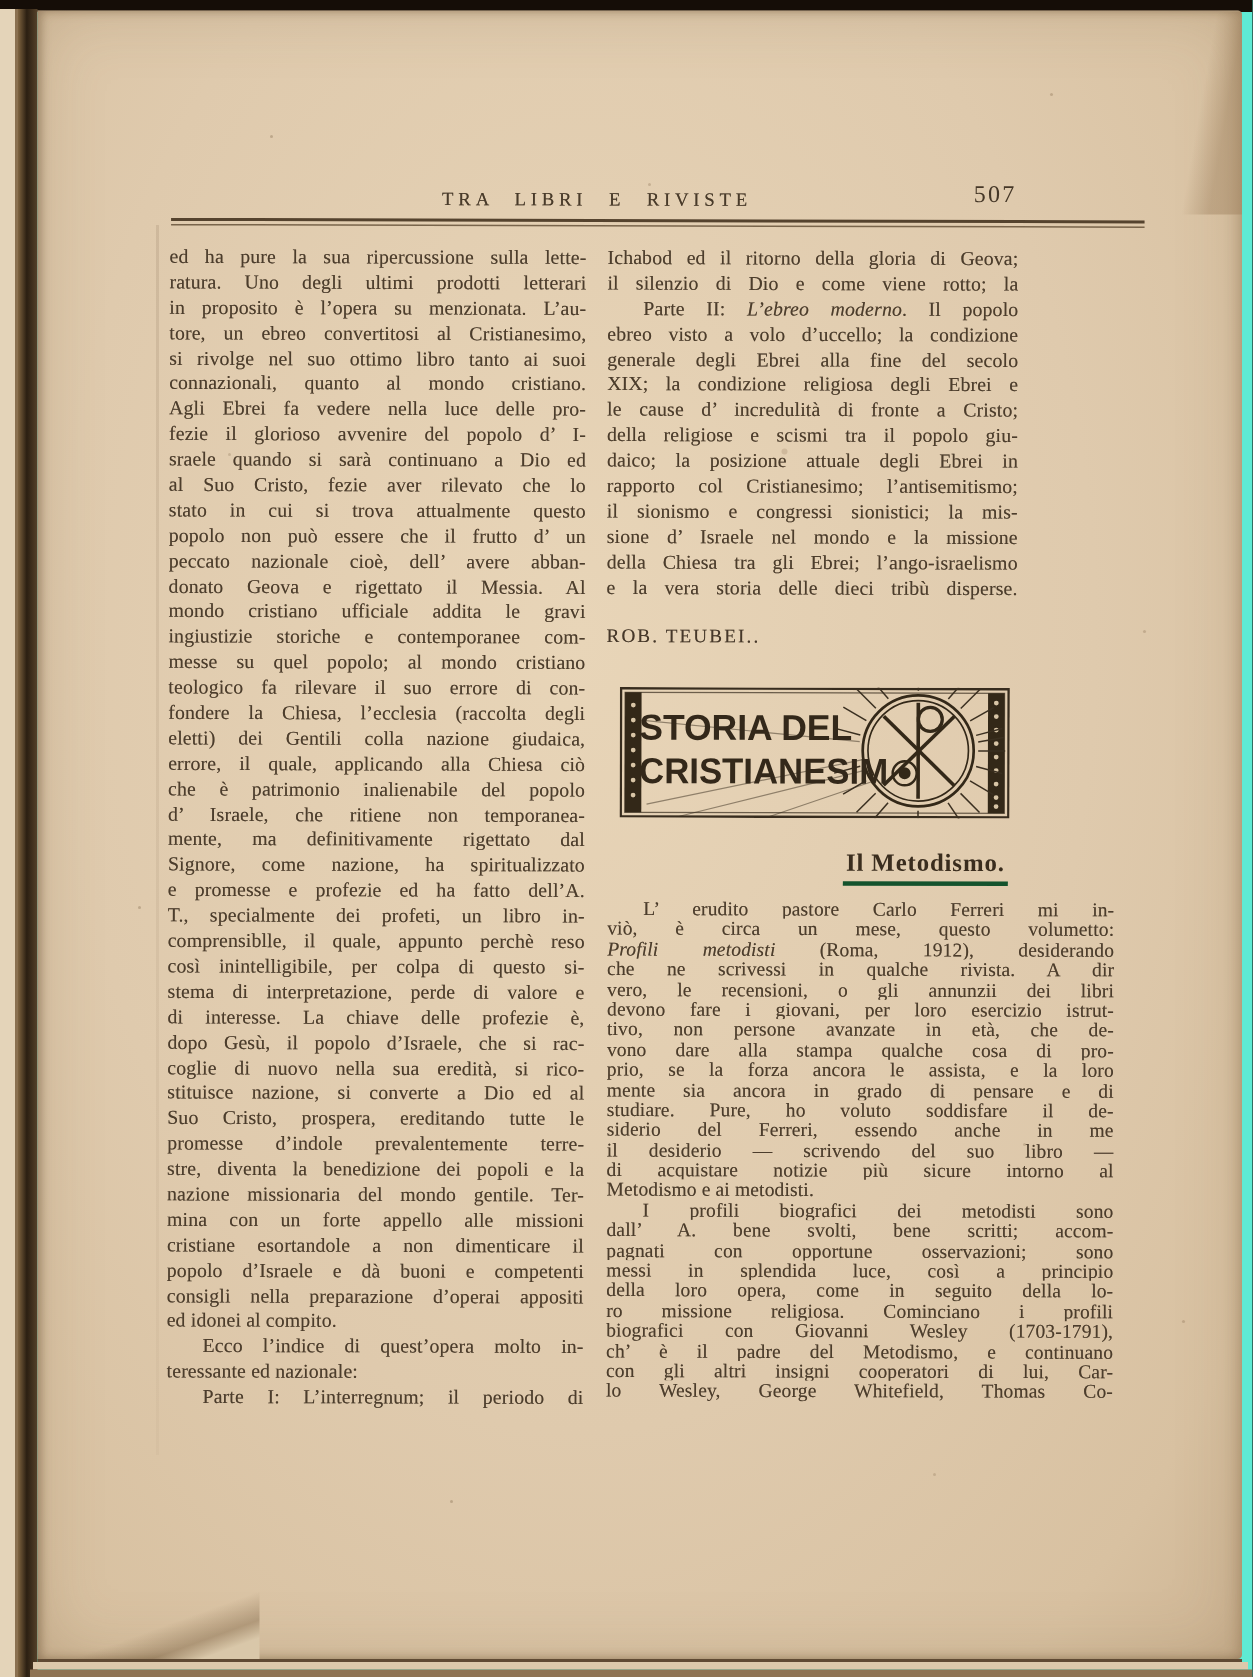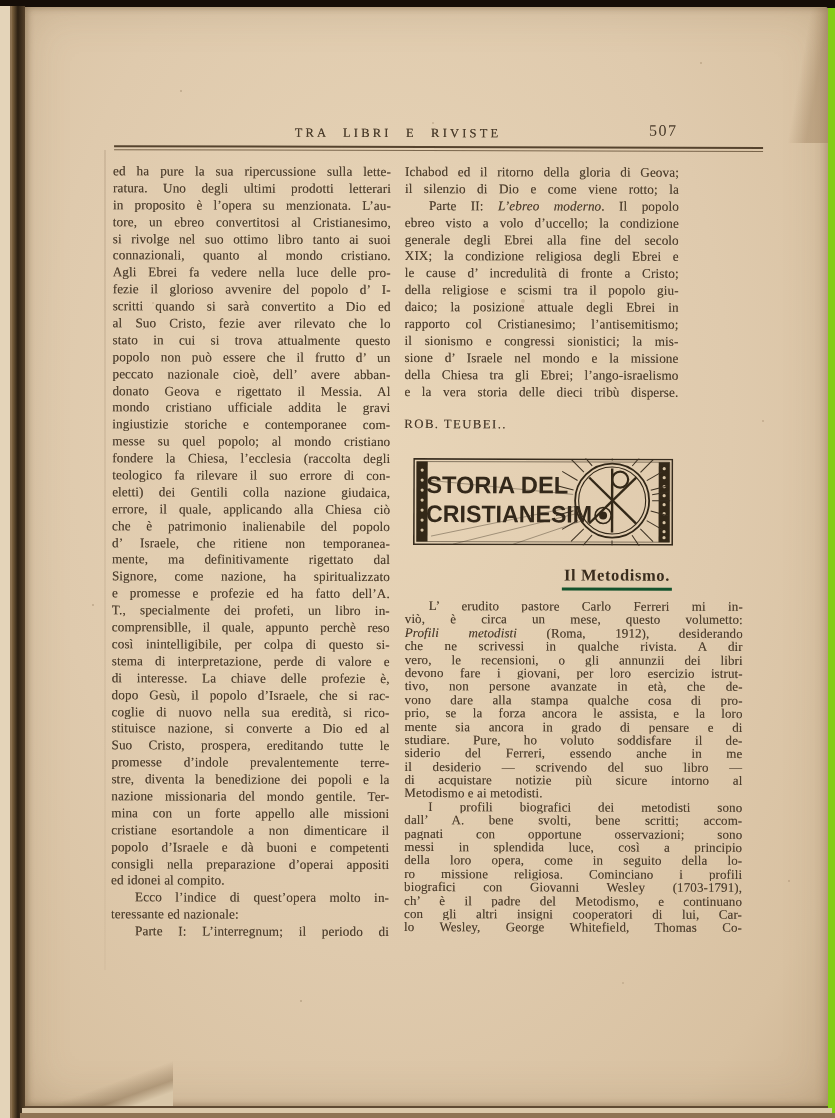--- a/index.html
+++ b/index.html
@@ -1,16 +1,16 @@
 <!DOCTYPE html>
 <html><head>
 <meta charset="utf-8">
 <style>
   html,body{margin:0;padding:0;background:#150e08;}
-  .scan{position:relative;width:835px;height:1118px;overflow:hidden;background:#84cc16;
+  .scan{position:relative;width:835px;height:1118px;overflow:hidden;background:#5eead4;
         font-family:"Liberation Serif","DejaVu Serif",serif;}
   
   .top-strip{position:absolute;left:0;top:0;width:835px;height:8px;background:#150d07;}
   .left-sliver{position:absolute;left:0;top:6px;width:10px;height:1112px;background:#e4d4b9;
                border-right:2px solid #8a7050;}
   .gutter{position:absolute;left:12px;top:6px;width:13px;height:1112px;
           background:linear-gradient(90deg,#7e633f 0%,#2b1f12 45%,#55412a 100%);}
   
   .page{position:absolute;left:25px;top:7px;width:803px;height:1099px;border-radius:0 3px 3px 0;
         background:radial-gradient(ellipse at 45% 38%,#e8d5b8 0%,#dfcaad 55%,#d8c1a1 85%,#cdb493 100%);
@@ -80,31 +80,31 @@
 
     <div class="tblock col-left">
         <div class="tline">ed ha pure la sua ripercussione sulla lette-</div>
         <div class="tline">ratura. Uno degli ultimi prodotti letterari</div>
         <div class="tline">in proposito è l’opera su menzionata. L’au-</div>
         <div class="tline">tore, un ebreo convertitosi al Cristianesimo,</div>
         <div class="tline">si rivolge nel suo ottimo libro tanto ai suoi</div>
         <div class="tline">connazionali, quanto al mondo cristiano.</div>
         <div class="tline">Agli Ebrei fa vedere nella luce delle pro-</div>
         <div class="tline">fezie il glorioso avvenire del popolo d’ I-</div>
-        <div class="tline">scritti quando si sarà convertito a Dio ed</div>
+        <div class="tline">sraele quando si sarà continuano a Dio ed</div>
         <div class="tline">al Suo Cristo, fezie aver rilevato che lo</div>
         <div class="tline">stato in cui si trova attualmente questo</div>
         <div class="tline">popolo non può essere che il frutto d’ un</div>
         <div class="tline">peccato nazionale cioè, dell’ avere abban-</div>
         <div class="tline">donato Geova e rigettato il Messia. Al</div>
         <div class="tline">mondo cristiano ufficiale addita le gravi</div>
         <div class="tline">ingiustizie storiche e contemporanee com-</div>
         <div class="tline">messe su quel popolo; al mondo cristiano</div>
+        <div class="tline">teologico fa rilevare il suo errore di con-</div>
         <div class="tline">fondere la Chiesa, l’ecclesia (raccolta degli</div>
-        <div class="tline">teologico fa rilevare il suo errore di con-</div>
         <div class="tline">eletti) dei Gentili colla nazione giudaica,</div>
         <div class="tline">errore, il quale, applicando alla Chiesa ciò</div>
         <div class="tline">che è patrimonio inalienabile del popolo</div>
         <div class="tline">d’ Israele, che ritiene non temporanea-</div>
         <div class="tline">mente, ma definitivamente rigettato dal</div>
         <div class="tline">Signore, come nazione, ha spiritualizzato</div>
         <div class="tline">e promesse e profezie ed ha fatto dell’A.</div>
         <div class="tline">T., specialmente dei profeti, un libro in-</div>
         <div class="tline">comprensiblle, il quale, appunto perchè reso</div>
         <div class="tline">così inintelligibile, per colpa di questo si-</div>

